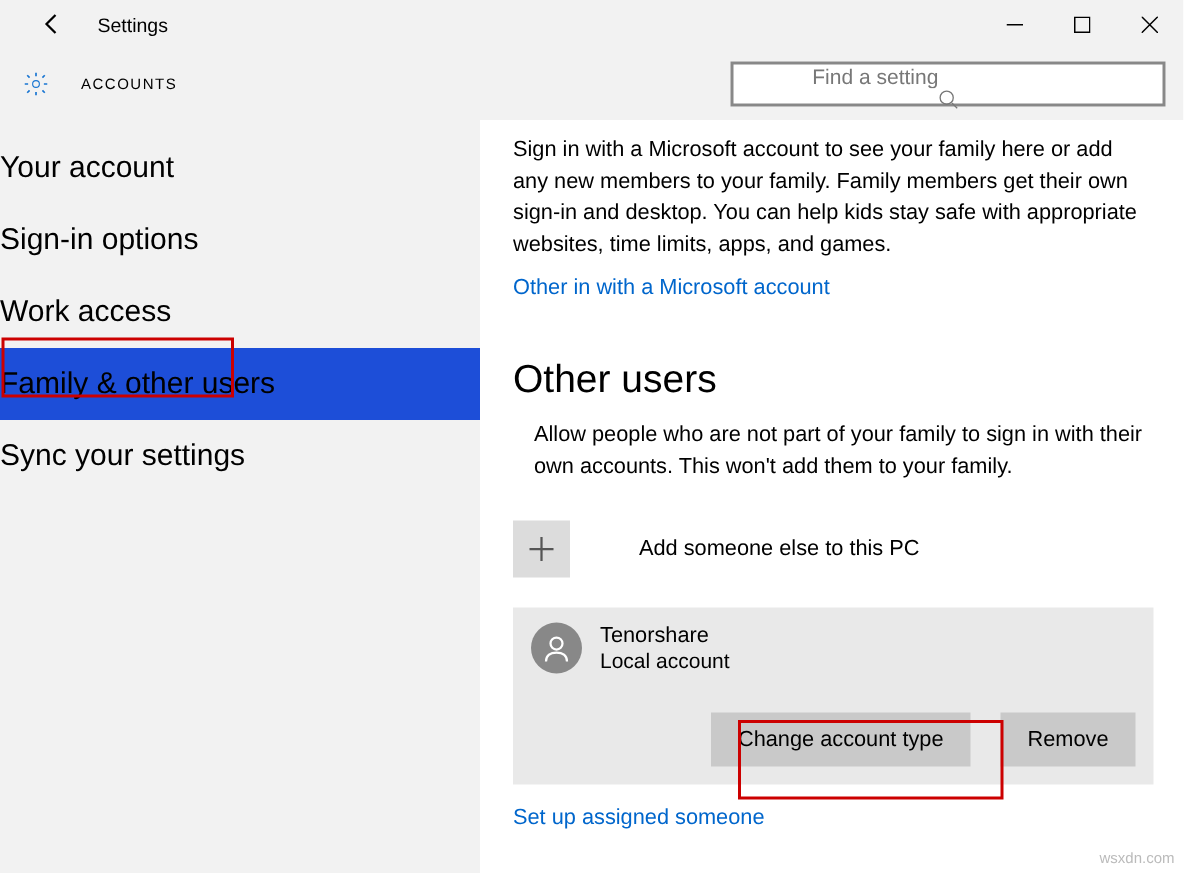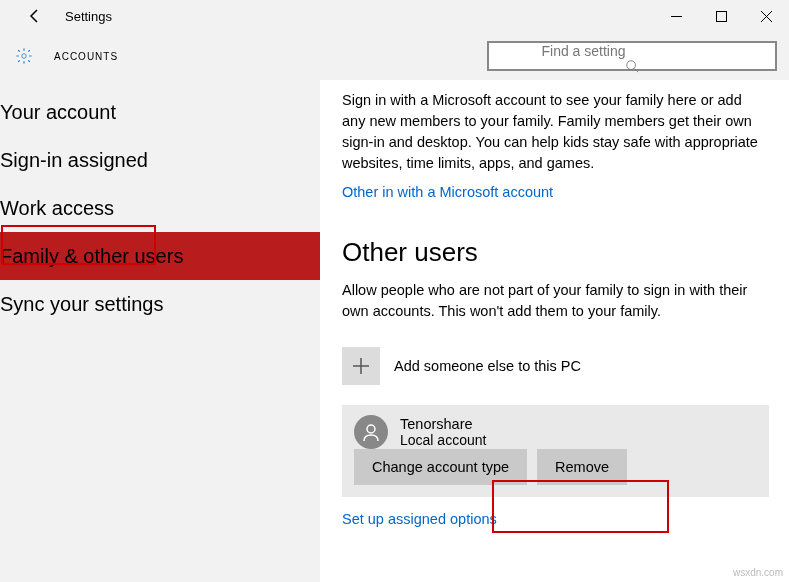--- a/index.html
+++ b/index.html
@@ -19,43 +19,43 @@
     .accounts-label { font-size: 10px; letter-spacing: 1px; margin-left: 18px; color: #000; }
     .search-wrap { margin-left: auto; width: 290px; height: 30px; border: 2px solid #888; background: #fff; display: flex; align-items: center; flex-direction: column; }
     .search-input { flex: 1; border: none; outline: none; padding: 0 8px; font-size: 14px; color: #555; background: transparent; }
     .search-input::placeholder { color: #777; }
     .search-icon { width: 30px; display: flex; align-items: center; justify-content: center; }
     .search-icon svg { width: 14px; height: 14px; stroke: #777; fill: none; }
 
     .content { display: flex; height: calc(582px - 80px); }
     .sidebar { width: 320px; background: #f2f2f2; padding-top: 8px; }
     .nav-item { height: 48px; display: flex; align-items: center; padding-left: 0; font-size: 20px; color: #000; cursor: default; }
-    .nav-item.active { background: #b91c1c; color: #000; }
+    .nav-item.active { background: #1d4ed8; color: #000; }
     .highlight-red { border: 2px solid #c00; position: absolute; pointer-events: none; }
     .hl1 { left: 1px; top: 225px; width: 155px; height: 40px; }
     .hl2 { left: 492px; top: 480px; width: 177px; height: 53px; }
 
     .main { flex: 1; padding: 10px 20px 0 22px; color: #000; overflow: hidden; }
     .intro { font-size: 14.5px; line-height: 1.45; color: #000; }
     .link { color: #0066cc; font-size: 14.5px; display: inline-block; margin-top: 10px; }
     .h2 { font-size: 26px; font-weight: 400; margin-top: 36px; margin-bottom: 12px; }
-    .desc { font-size: 14.5px; line-height: 1.45; }
+    .desc { font-size: 14.5px; line-height: 1.45; margin-left: 14px; }
 
-    .add-row { display: flex; align-items: center; margin-top: 25px; margin-bottom: 20px; }
+    .add-row { display: flex; align-items: center; margin-top: 25px; margin-bottom: 20px; gap: 32px; }
     .plus-box { width: 38px; height: 38px; background: #dcdcdc; display: flex; align-items: center; justify-content: center; margin-right: 14px; }
     .plus-box svg { width: 18px; height: 18px; stroke: #555; stroke-width: 1.5; }
     .add-label { font-size: 14.5px; }
 
     .user-block { background: #e9e9e9; padding: 10px 12px 12px 12px; }
     .user-row { display: flex; align-items: center; }
     .avatar { width: 34px; height: 34px; border-radius: 50%; background: #888; display: flex; align-items: center; justify-content: center; margin-right: 12px; }
     .avatar svg { width: 20px; height: 20px; stroke: #fff; fill: none; stroke-width: 1.5; }
     .user-text .name { font-size: 14.5px; }
     .user-text .type { font-size: 14px; color: #000; }
-    .user-actions { display: flex; gap: 10px; }
+    .user-actions { display: flex; justify-content: flex-end; gap: 20px; margin-top: 26px; }
     .btn { background: #c9c9c9; border: none; padding: 10px 18px; font-size: 14.5px; cursor: default; }
 
     .assigned-link { color: #0066cc; font-size: 14.5px; margin-top: 14px; display: inline-block; }
 
     .watermark { position: absolute; right: 6px; bottom: 4px; font-size: 10px; color: #bbb; }
   </style>
 </head>
 <body>
 
 <div class="titlebar">
@@ -102,21 +102,21 @@
     </div>
   </div>
 </div>
 
 <div class="content">
   <div class="sidebar">
     <div class="nav-item">
         <span>Your account</span>
       </div>
     <div class="nav-item">
-        <span>Sign-in assigned</span>
+        <span>Sign-in options</span>
       </div>
     <div class="nav-item">
         <span>Work access</span>
       </div>
     <div class="nav-item active">
         <span>Family &amp; other users</span>
       </div>
     <div class="nav-item">
         <span>Sync your settings</span>
       </div>
@@ -150,19 +150,19 @@
           <div class="name">Tenorshare</div>
           <div class="type">Local account</div>
         </div>
       </div>
       <div class="user-actions">
         <button class="btn">Change account type</button>
         <button class="btn">Remove</button>
       </div>
     </div>
 
-    <a class="assigned-link">Set up assigned options</a>
+    <a class="assigned-link">Set up assigned someone</a>
   </div>
 </div>
 
 <div class="highlight-red hl1"></div>
 <div class="highlight-red hl2"></div>
 <div class="watermark">wsxdn.com</div>
 
 </body></html>

